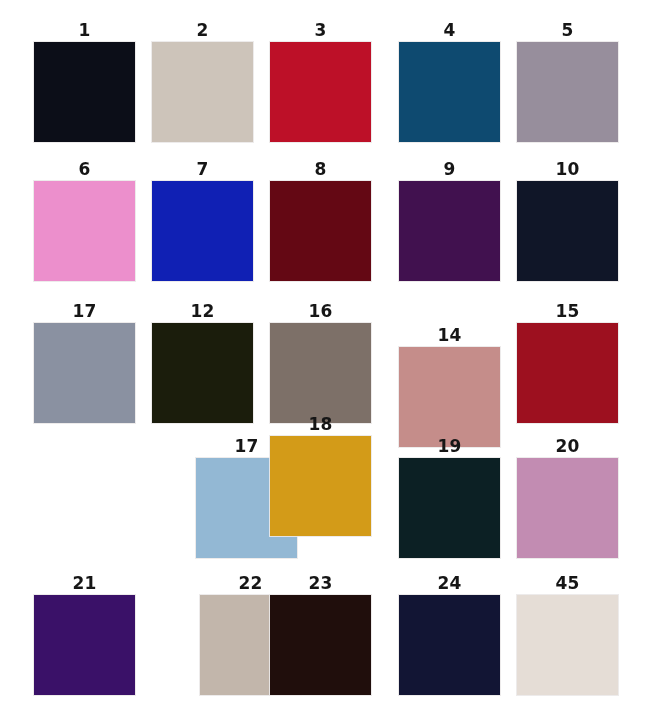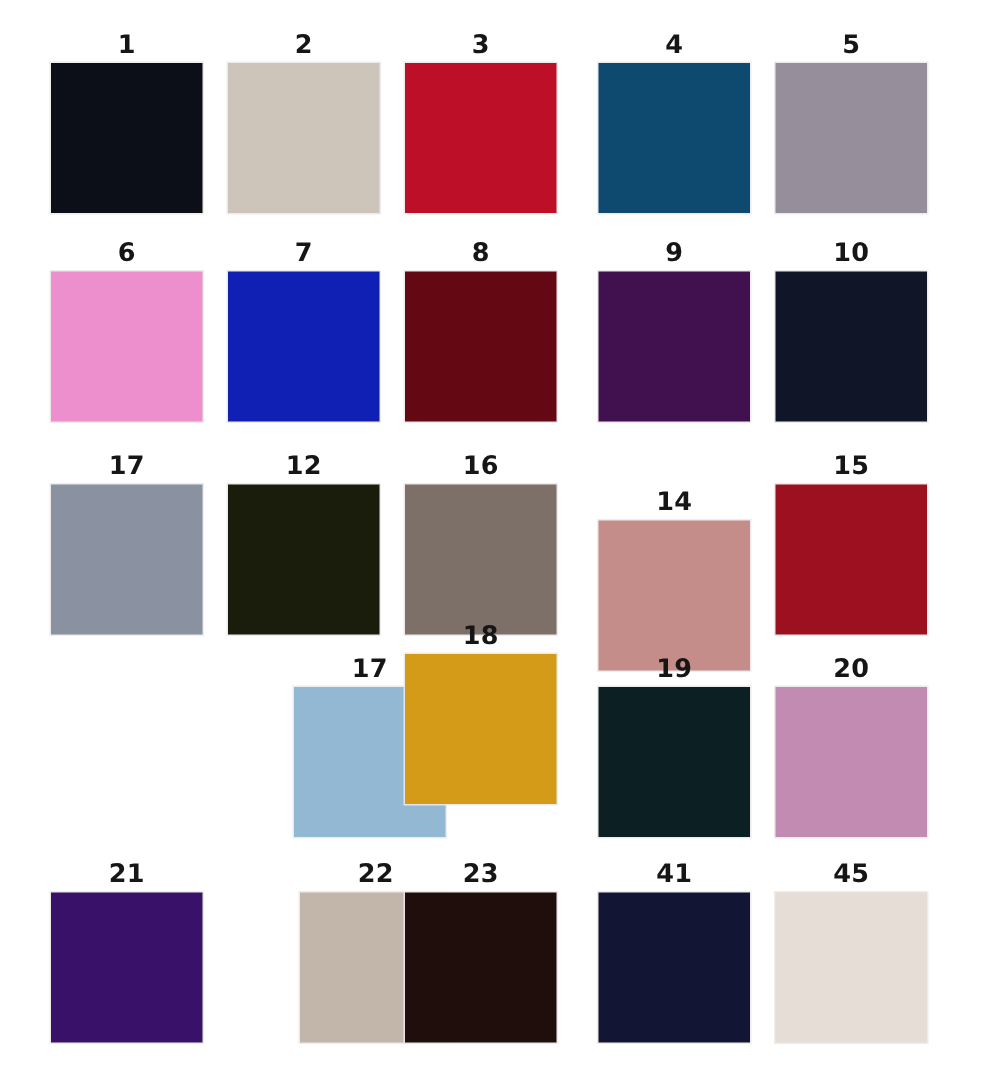--- a/index.html
+++ b/index.html
@@ -134,20 +134,20 @@
     </div>
     <div class="swatch-cell" style="left: 152px; top: 573px; padding-left: 48px;">
       <span class="swatch-label">22</span>
       <span class="swatch-chip" style="background: rgb(194, 182, 171); height: 100px; width: 101px;"><span class="swatch-chip-inner"></span></span>
     </div>
     <div class="swatch-cell" style="left: 270px; top: 573px;">
       <span class="swatch-label">23</span>
       <span class="swatch-chip" style="background: rgb(32, 14, 12); height: 100px; width: 101px;"><span class="swatch-chip-inner"></span></span>
     </div>
     <div class="swatch-cell" style="left: 399px; top: 573px;">
-      <span class="swatch-label">41</span>
+      <span class="swatch-label">24</span>
       <span class="swatch-chip" style="background: rgb(18, 21, 52); height: 100px; width: 101px;"><span class="swatch-chip-inner"></span></span>
     </div>
     <div class="swatch-cell" style="left: 517px; top: 573px;">
       <span class="swatch-label">45</span>
       <span class="swatch-chip" style="background: rgb(229, 221, 214); height: 100px; width: 101px;"><span class="swatch-chip-inner"></span></span>
     </div>
   </div>
 
 </body></html>

